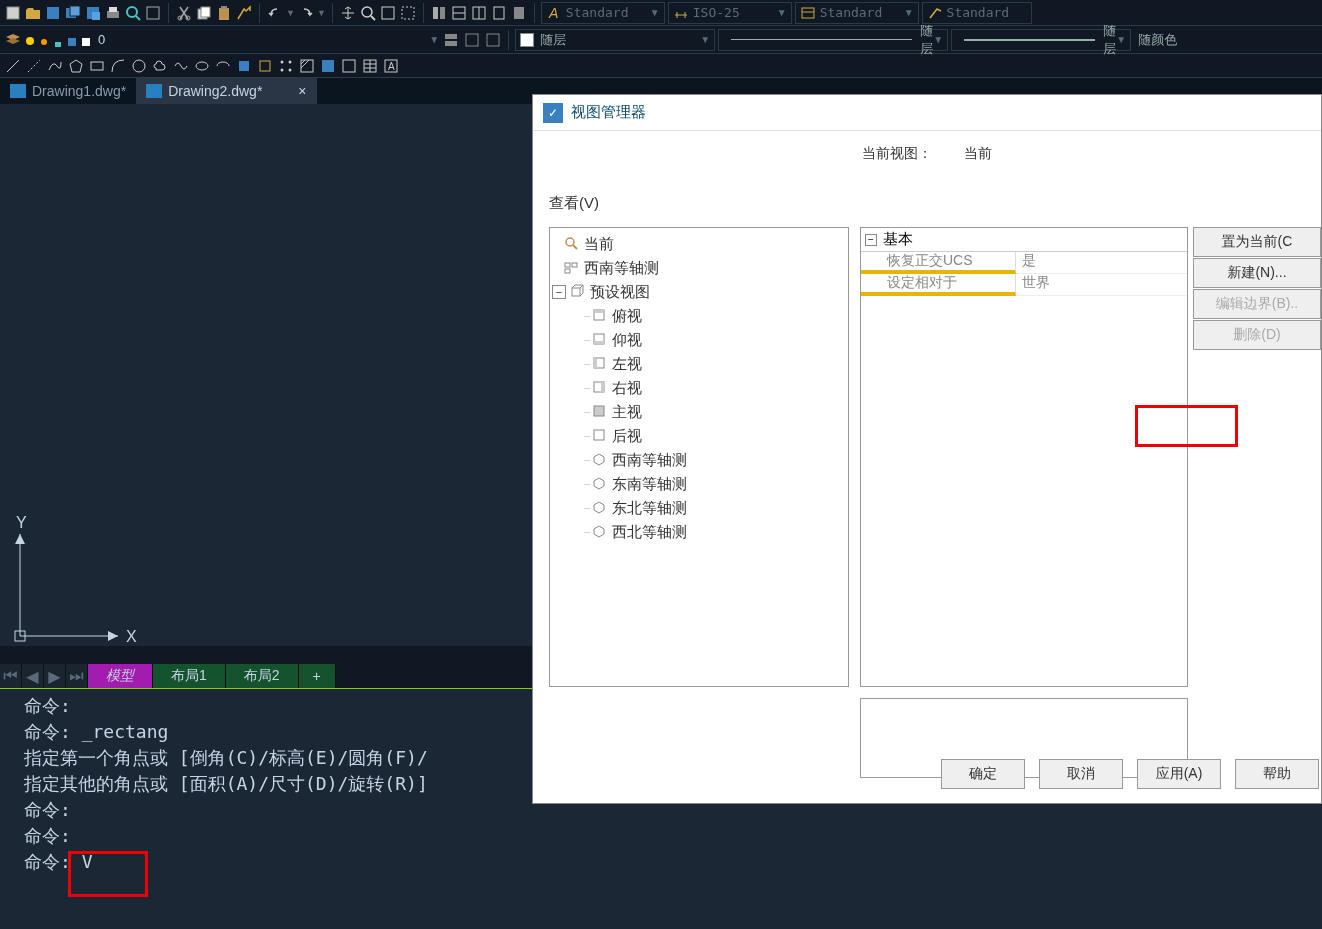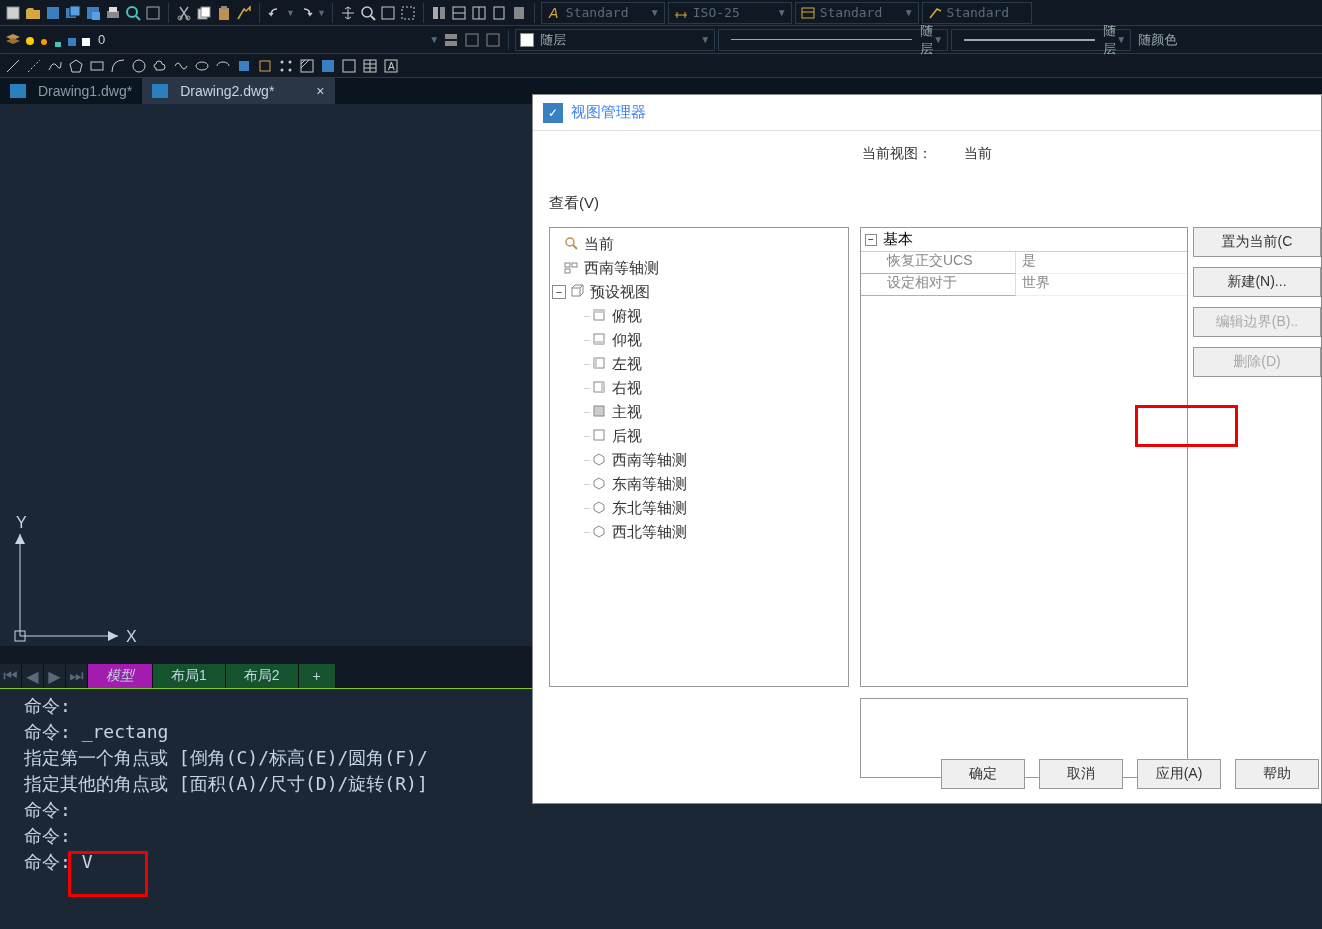--- a/index.html
+++ b/index.html
@@ -22,21 +22,21 @@
 .layer-combo { display: flex; align-items: center; border: 1px solid #2a3a4a; height: 22px; padding: 0 4px; min-width: 200px; }
 .layer-combo .txt { color: #9aa; font-size: 13px; flex: 1; }
 .layer-combo .arrow { color: #5a6a7a; font-size: 10px; }
 .layer-combo .line { flex: 1; height: 1px; background: #9aa; margin: 0 8px; }
 
 .small-icons { display: flex; gap: 2px; }
 .small-icons .i { width: 12px; height: 12px; }
 
 
 .doc-tabs { display: flex; align-items: center; height: 26px; background: #0b1520; }
-.doc-tab { display: flex; align-items: center; height: 26px; padding: 0 10px; gap: 12px; color: #8a9aaa; font-size: 14px; font-family: monospace; }
+.doc-tab { display: flex; align-items: center; height: 26px; padding: 0 10px; gap: 6px; color: #8a9aaa; font-size: 14px; font-family: monospace; }
 .doc-tab.active { background: #2a3545; color: #c5d5e5; }
 .doc-tab .dwg-icon { width: 16px; height: 14px; background: #2a7fbf; display: inline-block; }
 .doc-tab .close { color: #c5d5e5; font-size: 14px; cursor: pointer; margin-left: 30px; }
 
 
 .drawing-area { position: relative; height: 560px; background: #1b2735; }
 .ucs { position: absolute; left: 8px; bottom: 8px; }
 .scroll-h { position: absolute; left: 0; right: 0; bottom: 0; height: 18px; background: #0f1823; display: flex; align-items: center; }
 
 
@@ -51,43 +51,43 @@
 .cmd-window { background: #1b2735; border-top: 1px solid #84cc16; padding: 4px 6px; height: 210px; overflow: hidden; }
 .cmd-line { color: #c5d5e5; font-size: 18px; line-height: 26px; font-family: "SimSun", monospace; white-space: nowrap; padding-left: 18px; }
 
 
 .red-box { position: absolute; border: 3px solid #e00; pointer-events: none; }
 
 
 .dialog { position: absolute; left: 532px; top: 94px; width: 790px; height: 710px; background: #fff; border: 1px solid #888; z-index: 100; display: flex; flex-direction: column; }
 .dlg-title { height: 36px; display: flex; align-items: center; padding: 0 10px; gap: 8px; background: #fff; border-bottom: 1px solid #e0e0e0; }
 .dlg-title .icon { width: 20px; height: 20px; background: #3a7fc0; display: flex; align-items: center; justify-content: center; color: #fff; font-size: 12px; }
-.dlg-title .txt { color: #3b82f6; font-size: 15px; }
+.dlg-title .txt { color: #0c4a6e; font-size: 15px; }
 .dlg-body { flex: 1; padding: 14px 16px 10px 16px; position: relative; }
 .cur-view { color: #333; font-size: 14px; margin-bottom: 31px; text-align: center; }
 .cur-view .val { display: inline-block; margin-left: 28px; }
 .view-label { color: #333; font-size: 15px; margin-bottom: 4px; }
 
 .tree-panel { position: absolute; left: 16px; top: 96px; width: 300px; height: 460px; border: 1px solid #999; background: #fff; overflow: auto; padding: 4px 0; }
 .tree-item { display: flex; align-items: center; height: 24px; font-size: 15px; color: #333; cursor: pointer; white-space: nowrap; }
 .tree-item .expander { width: 14px; height: 14px; display: inline-flex; align-items: center; justify-content: center; border: 1px solid #888; font-size: 11px; line-height: 1; margin-right: 4px; }
 .tree-item .ticon { width: 16px; height: 16px; margin-right: 4px; display: inline-block; }
 .tree-item .dots { color: #aaa; font-size: 10px; margin-right: 2px; }
 
 .prop-panel { position: absolute; left: 327px; top: 96px; width: 328px; height: 460px; border: 1px solid #999; background: #fff; }
 .prop-head { display: flex; align-items: center; height: 24px; background: #fff; border-bottom: 1px solid #ccc; padding-left: 4px; }
 .prop-head .exp { width: 12px; height: 12px; border: 1px solid #888; display: inline-flex; align-items: center; justify-content: center; font-size: 10px; margin-right: 6px; }
 .prop-head .txt { font-weight: normal; font-size: 15px; }
 .prop-row { display: flex; height: 22px; font-size: 14px; color: #888; }
-.prop-row .k { width: 155px; padding-left: 26px; border-right: 1px solid #ddd; border-bottom: 1px solid #eab308; }
+.prop-row .k { width: 155px; padding-left: 26px; border-right: 1px solid #ddd; border-bottom: 4px solid #eab308; }
 .prop-row .v { flex: 1; padding-left: 6px; border-bottom: 1px solid #eee; }
 
 .preview-panel { position: absolute; left: 327px; top: 567px; width: 328px; height: 80px; border: 1px solid #999; background: #fff; }
 
-.dlg-buttons-right { position: absolute; right: 0; top: 96px; width: 128px; display: flex; flex-direction: column; gap: 10px; }
+.dlg-buttons-right { position: absolute; right: 0; top: 96px; width: 128px; display: flex; flex-direction: column; gap: 1px; }
 .dlg-btn { height: 30px; background: #efefef; border: 1px solid #999; font-size: 14px; color: #333; cursor: pointer; display: flex; align-items: center; justify-content: center; }
 .dlg-btn.disabled { color: #aaa; }
 
 .dlg-bottom { position: absolute; left: 0; right: 0; bottom: 14px; display: flex; justify-content: flex-end; gap: 14px; padding-right: 2px; }
 .dlg-bottom .dlg-btn { width: 84px; }
 
 </style>
 </head>
 <body>
 

